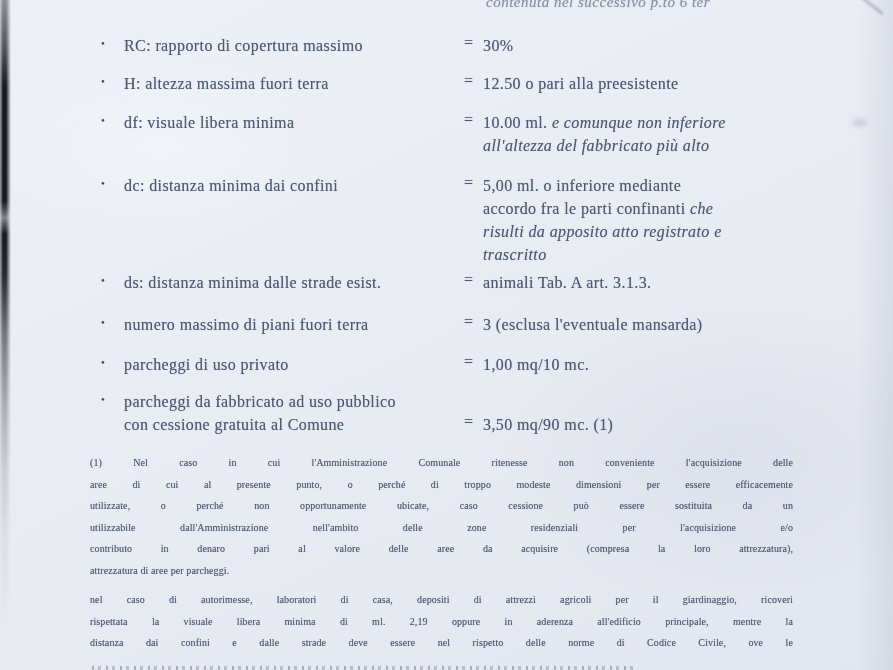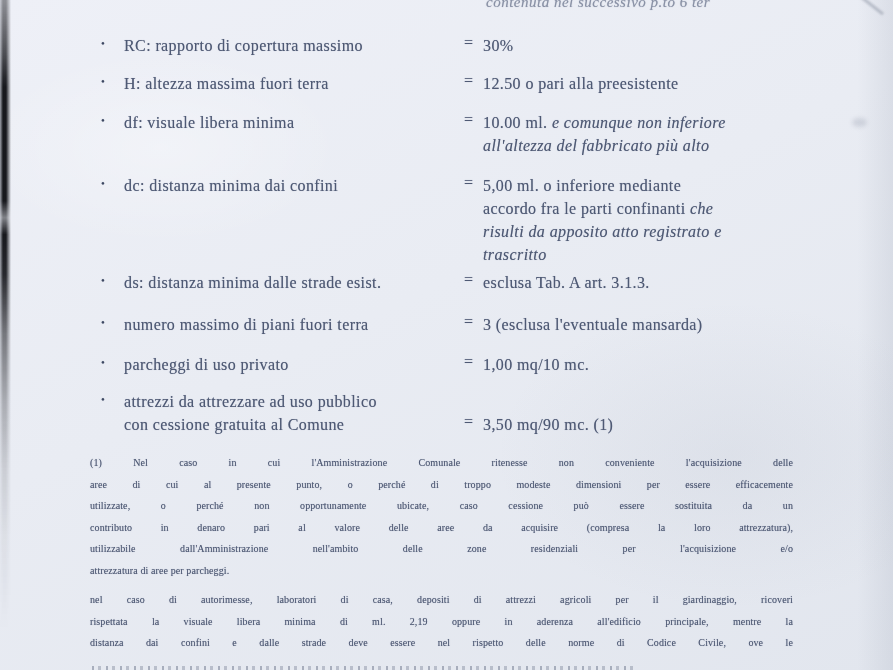--- a/index.html
+++ b/index.html
@@ -103,21 +103,21 @@
       <div class="vl"><span class="it">risulti da apposito atto registrato e</span></div>
       <div class="vl"><span class="it">trascritto</span></div>
     </div>
   </div>
 
   <div class="row txt" style="top:271px">
     <span class="bullet">•</span>
     <div class="label">ds: distanza minima dalle strade esist.</div>
     <div class="eq">=</div>
     <div class="value">
-      <div class="vl"><span>esclusa Tab. A art. 3.1.3.</span></div>
+      <div class="vl"><span>animali Tab. A art. 3.1.3.</span></div>
     </div>
   </div>
 
   <div class="row txt" style="top:313px">
     <span class="bullet">•</span>
     <div class="label">numero massimo di piani fuori terra</div>
     <div class="eq">=</div>
     <div class="value">
       <div class="vl"><span>3 (esclusa l'eventuale mansarda)</span></div>
     </div>
@@ -128,35 +128,35 @@
     <div class="label">parcheggi di uso privato</div>
     <div class="eq">=</div>
     <div class="value">
       <div class="vl"><span>1,00 mq/10 mc.</span></div>
     </div>
   </div>
 
   <div class="row txt" style="top:390px">
     <span class="bullet">•</span>
     <div class="label">
-      <div>attrezzi da attrezzare ad uso pubblico</div>
+      <div>parcheggi da fabbricato ad uso pubblico</div>
       <div>con cessione gratuita al Comune</div>
     </div>
     <div class="eq" style="top:23px">=</div>
     <div class="value" style="top:23px">
       <div class="vl"><span>3,50 mq/90 mc. (1)</span></div>
     </div>
   </div>
 
   <div class="para txt" style="top:452px">
     <div class="pl">(1) Nel caso in cui l'Amministrazione Comunale ritenesse non conveniente l'acquisizione delle</div>
     <div class="pl">aree di cui al presente punto, o perché di troppo modeste dimensioni per essere efficacemente</div>
     <div class="pl">utilizzate, o perché non opportunamente ubicate, caso cessione può essere sostituita da un</div>
+    <div class="pl">utilizzabile dall'Amministrazione nell'ambito delle zone residenziali per l'acquisizione e/o</div>
     <div class="pl">contributo in denaro pari al valore delle aree da acquisire (compresa la loro attrezzatura),</div>
-    <div class="pl">utilizzabile dall'Amministrazione nell'ambito delle zone residenziali per l'acquisizione e/o</div>
     <div class="pl last">attrezzatura di aree per parcheggi.</div>
   </div>
 
   <div class="para txt" style="top:589px">
     <div class="pl">nel caso di autorimesse, laboratori di casa, depositi di attrezzi agricoli per il giardinaggio, ricoveri</div>
     <div class="pl">rispettata la visuale libera minima di ml. 2,19 oppure in aderenza all'edificio principale, mentre la</div>
     <div class="pl">distanza dai confini e dalle strade deve essere nel rispetto delle norme di Codice Civile, ove le</div>
   </div>
 
   <div class="clip-line"></div>

